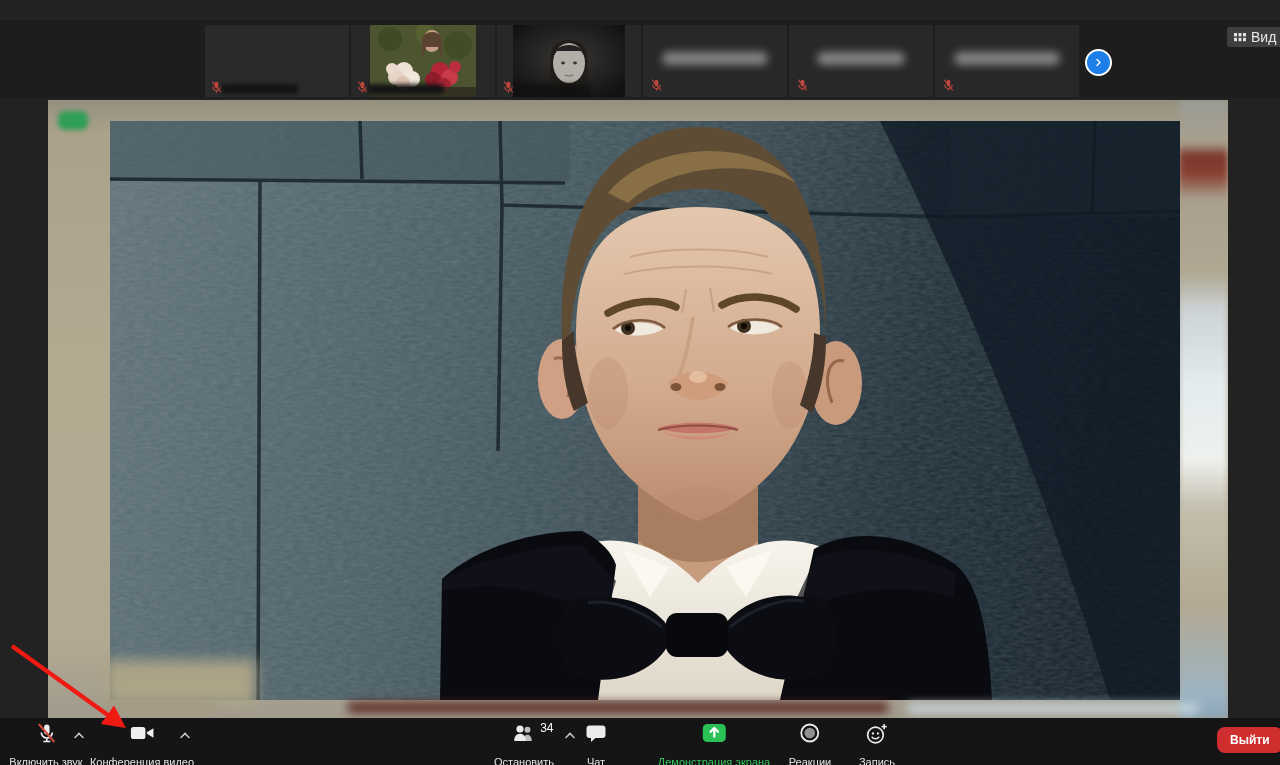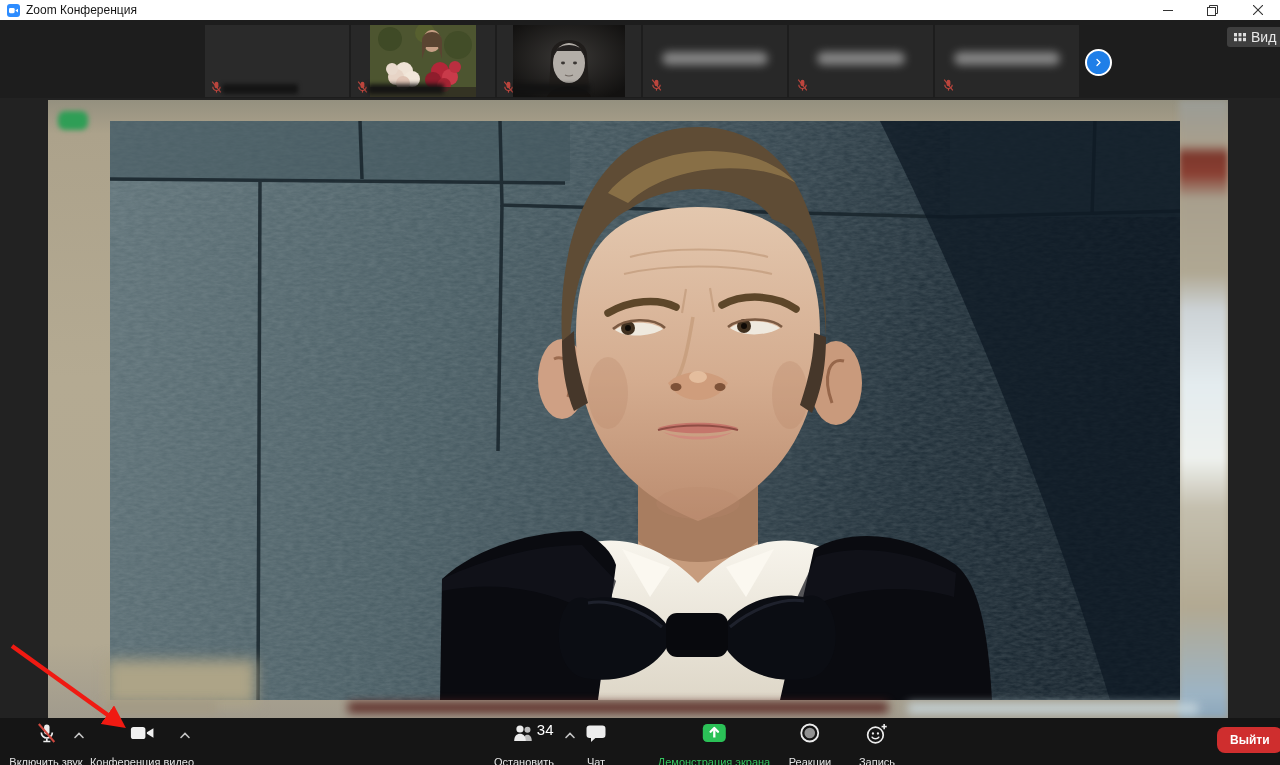--- a/index.html
+++ b/index.html
@@ -38,58 +38,30 @@
   .photo{position:absolute;left:62px;top:21px;width:1070px;height:579px;overflow:hidden;background:#2c3b44;}
   .corner-blur{position:absolute;left:58px;top:560px;width:150px;height:45px;background:#ada487;filter:blur(7px);}
 
   
   .toolbar{position:absolute;left:0;top:718px;width:1280px;height:47px;background:#151515;z-index:20;}
   .tb-item{position:absolute;top:4px;transform:translateX(-50%);display:flex;flex-direction:column;align-items:center;background:none;border:0;padding:0;cursor:pointer;}
   .tb-icon{height:22px;display:flex;align-items:center;justify-content:center;position:relative;}
   .tb-label{margin-top:12px;font-size:11px;color:#e4e4e4;white-space:nowrap;}
   .tb-label.green{color:#35c45f;}
   .tb-chev{position:absolute;top:12px;transform:translateX(-50%);background:none;border:0;padding:2px;cursor:pointer;line-height:0;}
-  .count{position:absolute;right:-17px;top:-1px;font-size:15px;color:#fff;text-align:center;}
+  .count{position:absolute;right:-17px;top:-1px;font-size:12px;color:#fff;text-align:center;}
   .leave-btn{position:absolute;left:1217px;top:9px;height:26px;padding:0 13px;background:#cf2e2e;border:0;border-radius:8px;color:#fff;font-size:12px;font-weight:bold;cursor:pointer;}
 
   .annotation{position:absolute;left:0;top:636px;z-index:40;pointer-events:none;}
 </style>
 </head>
 <body>
 
 <div class="window">
 
-  <div class="titlebar">
-    <span class="app-icon">
-      <svg width="9" height="7" viewBox="0 0 12 9">
-          <rect x="0" y="1" width="7.5" height="7" rx="1.8" fill="#fff"></rect>
-          <path d="M8.5 4.5 L12 2 V7 Z" fill="#fff"></path>
-        </svg>
-    </span>
-    <span class="title-text">Zoom Конференция</span>
-    <div class="win-controls">
-      <div class="win-btn">
-        <svg width="10" height="10" viewBox="0 0 10 10">
-            <line x1="0" y1="5.5" x2="10" y2="5.5" stroke="#333" stroke-width="1"></line>
-          </svg>
-      </div>
-      <div class="win-btn">
-        <svg width="11" height="11" viewBox="0 0 11 11" fill="none" stroke="#333" stroke-width="1">
-            <rect x="0.5" y="2.5" width="8" height="8"></rect>
-            <path d="M2.5 2.5 V0.5 H10.5 V8.5 H8.5"></path>
-          </svg>
-      </div>
-      <div class="win-btn">
-        <svg width="10" height="10" viewBox="0 0 10 10" stroke="#333" stroke-width="1.1">
-            <line x1="0" y1="0" x2="10" y2="10"></line>
-            <line x1="10" y1="0" x2="0" y2="10"></line>
-          </svg>
-      </div>
-    </div>
-  </div>
 
   <div class="strip">
 
     <div class="tile" style="left:205px;background:#2a2a2a;">
       <span class="mini-mic">
         <svg width="11" height="13" viewBox="0 0 11 13">
             <rect x="3.6" y="0.8" width="3.8" height="6.4" rx="1.9" fill="#c4473f"></rect>
             <path d="M1.8 5.8 a3.7 3.7 0 0 0 7.4 0" stroke="#c4473f" stroke-width="1.2" fill="none"></path>
             <line x1="5.5" y1="9.8" x2="5.5" y2="11.6" stroke="#c4473f" stroke-width="1.2"></line>
             <line x1="1.2" y1="0.6" x2="9.8" y2="11.4" stroke="#c4473f" stroke-width="1.1"></line>

